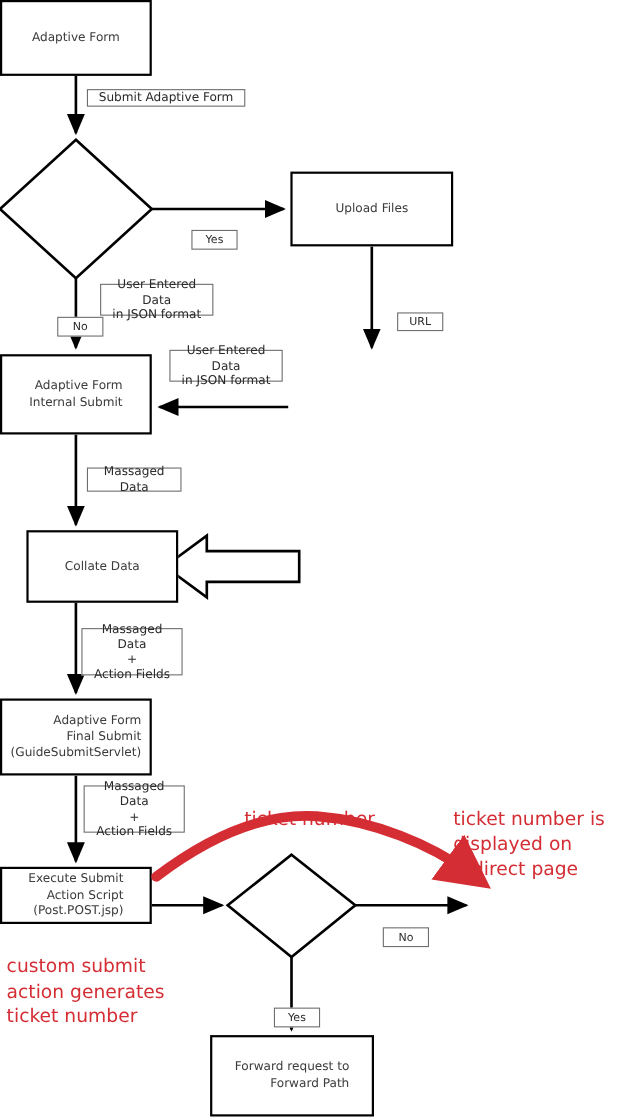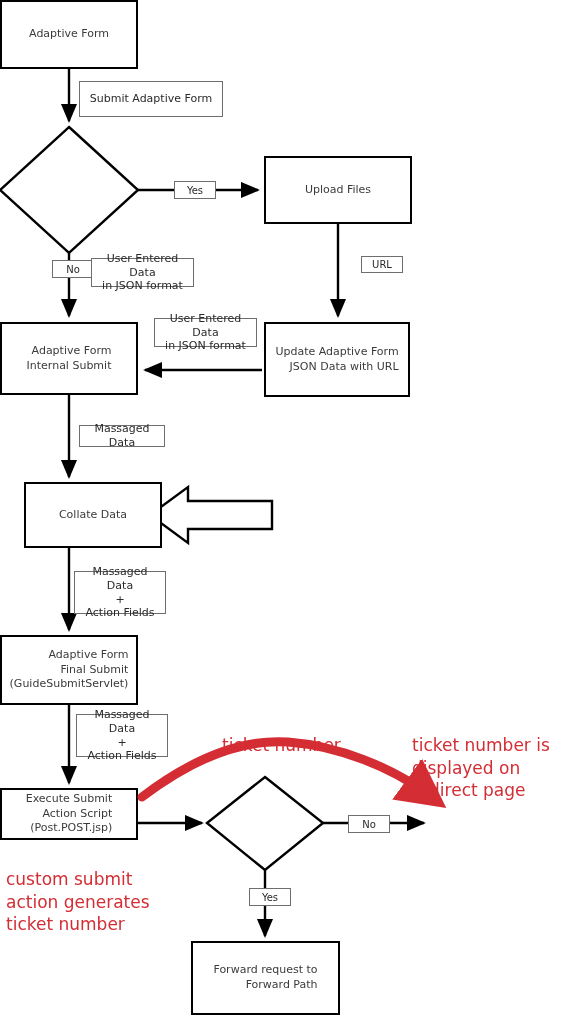--- a/index.html
+++ b/index.html
@@ -51,20 +51,21 @@
     box-sizing: border-box;
     border: 1px solid #6e6e6e;
     background: #ffffff;
     display: flex;
     align-items: center;
     justify-content: center;
     text-align: center;
     color: #2a2a2a;
     font-size: 10px;
     padding: 0 20px;
+    margin-top: 28px;
   }
   .annot {
     position: absolute;
     color: #d42d34;
     font-size: 17px;
     line-height: 1.32;
     white-space: pre-line;
     font-family: "DejaVu Sans", sans-serif;
   }
   svg.layer {
@@ -120,21 +121,21 @@
 
     <polygon points="150,515 188,487 188,501 272,501 272,529 188,529 188,543" fill="#ffffff" stroke="#000000" stroke-width="2.4"></polygon>
 
     <polygon points="265,777 323,823 265,870 207,823" fill="#ffffff" stroke="#000000" stroke-width="2.4"></polygon>
   </svg>
 
   <div class="node" style="left:0px; top:0px; width:138px; height:69px;">
     <span>Adaptive Form</span>
   </div>
 
-  <div class="label-box" style="left:79px; top:81px; width:144px; height:36px;">
+  <div class="label-box" style="left:79px; top:81px; width:144px; height:16px;">
     <span>Submit Adaptive Form</span>
   </div>
 
   <div style="position:absolute; left:10px; top:166px; width:118px; height:48px; display:flex; align-items:center; justify-content:center; text-align:center; color:#3b3b3b; font-size:11px; line-height:1.35; white-space:pre-line;">
     <span>Has File
 Attachements</span>
   </div>
 
   <div class="small-label" style="left:174px; top:181px; width:33px; height:18px;">
     <span>Yes</span>
@@ -160,24 +161,20 @@
   <div class="node" style="left:0px; top:322px; width:138px; height:73px; white-space:pre-line;">
     <span>Adaptive Form
 Internal Submit</span>
   </div>
 
   <div class="label-box" style="left:154px; top:318px; width:103px; height:29px;">
     <span>User Entered Data
 in JSON format</span>
   </div>
 
-  <div class="node" style="left:264px; top:322px; width:146px; height:75px; white-space:pre-line;">
-    <span>Update Adaptive Form
-JSON Data with URL</span>
-  </div>
 
   <div class="label-box" style="left:79px; top:425px; width:86px; height:22px;">
     <span>Massaged Data</span>
   </div>
 
   <div class="node" style="left:0px; top:482px; width:138px; height:66px;margin-left:24px;">
     <span>Collate Data</span>
   </div>
 
   <div style="position:absolute; left:190px; top:503px; width:80px; height:24px; display:flex; align-items:center; justify-content:center; text-align:center; color:#3b3b3b; font-size:11px;">

